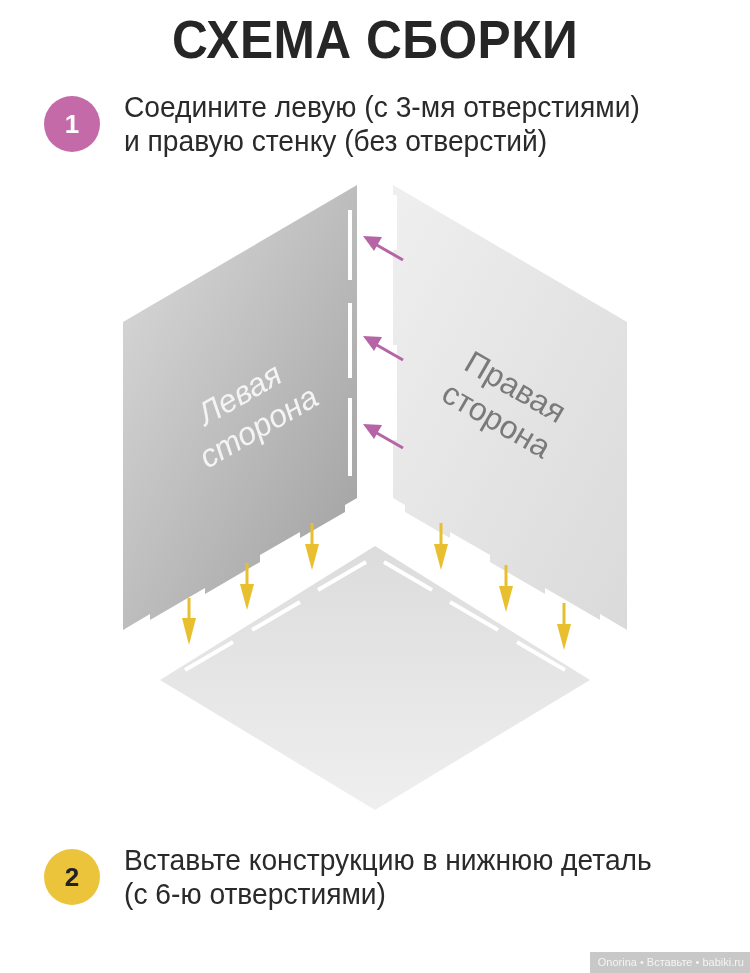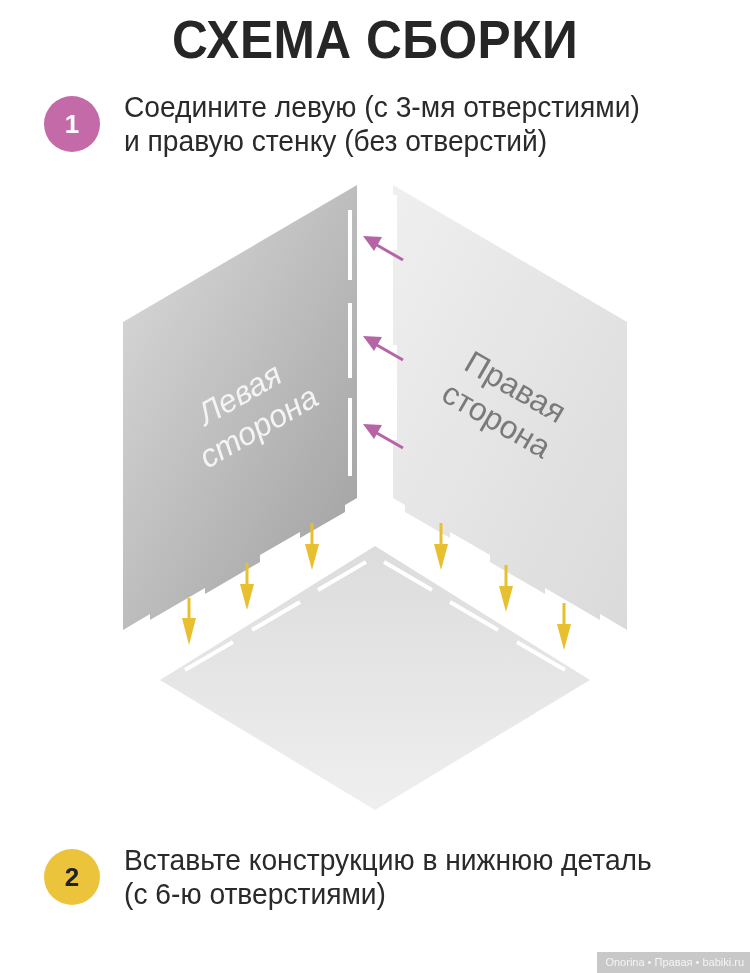--- a/index.html
+++ b/index.html
@@ -120,13 +120,13 @@
 </svg>
 
 <div class="step step-2">
   <div class="badge badge-2">2</div>
   <div class="step-text">
     <div>Вставьте конструкцию в нижнюю деталь</div>
     <div>(с 6-ю отверстиями)</div>
   </div>
 </div>
 
-<div class="watermark">Onorina • Правая • babiki.ru</div>
+<div class="watermark">Onorina • Вставьте • babiki.ru</div>
 
 </body></html>

